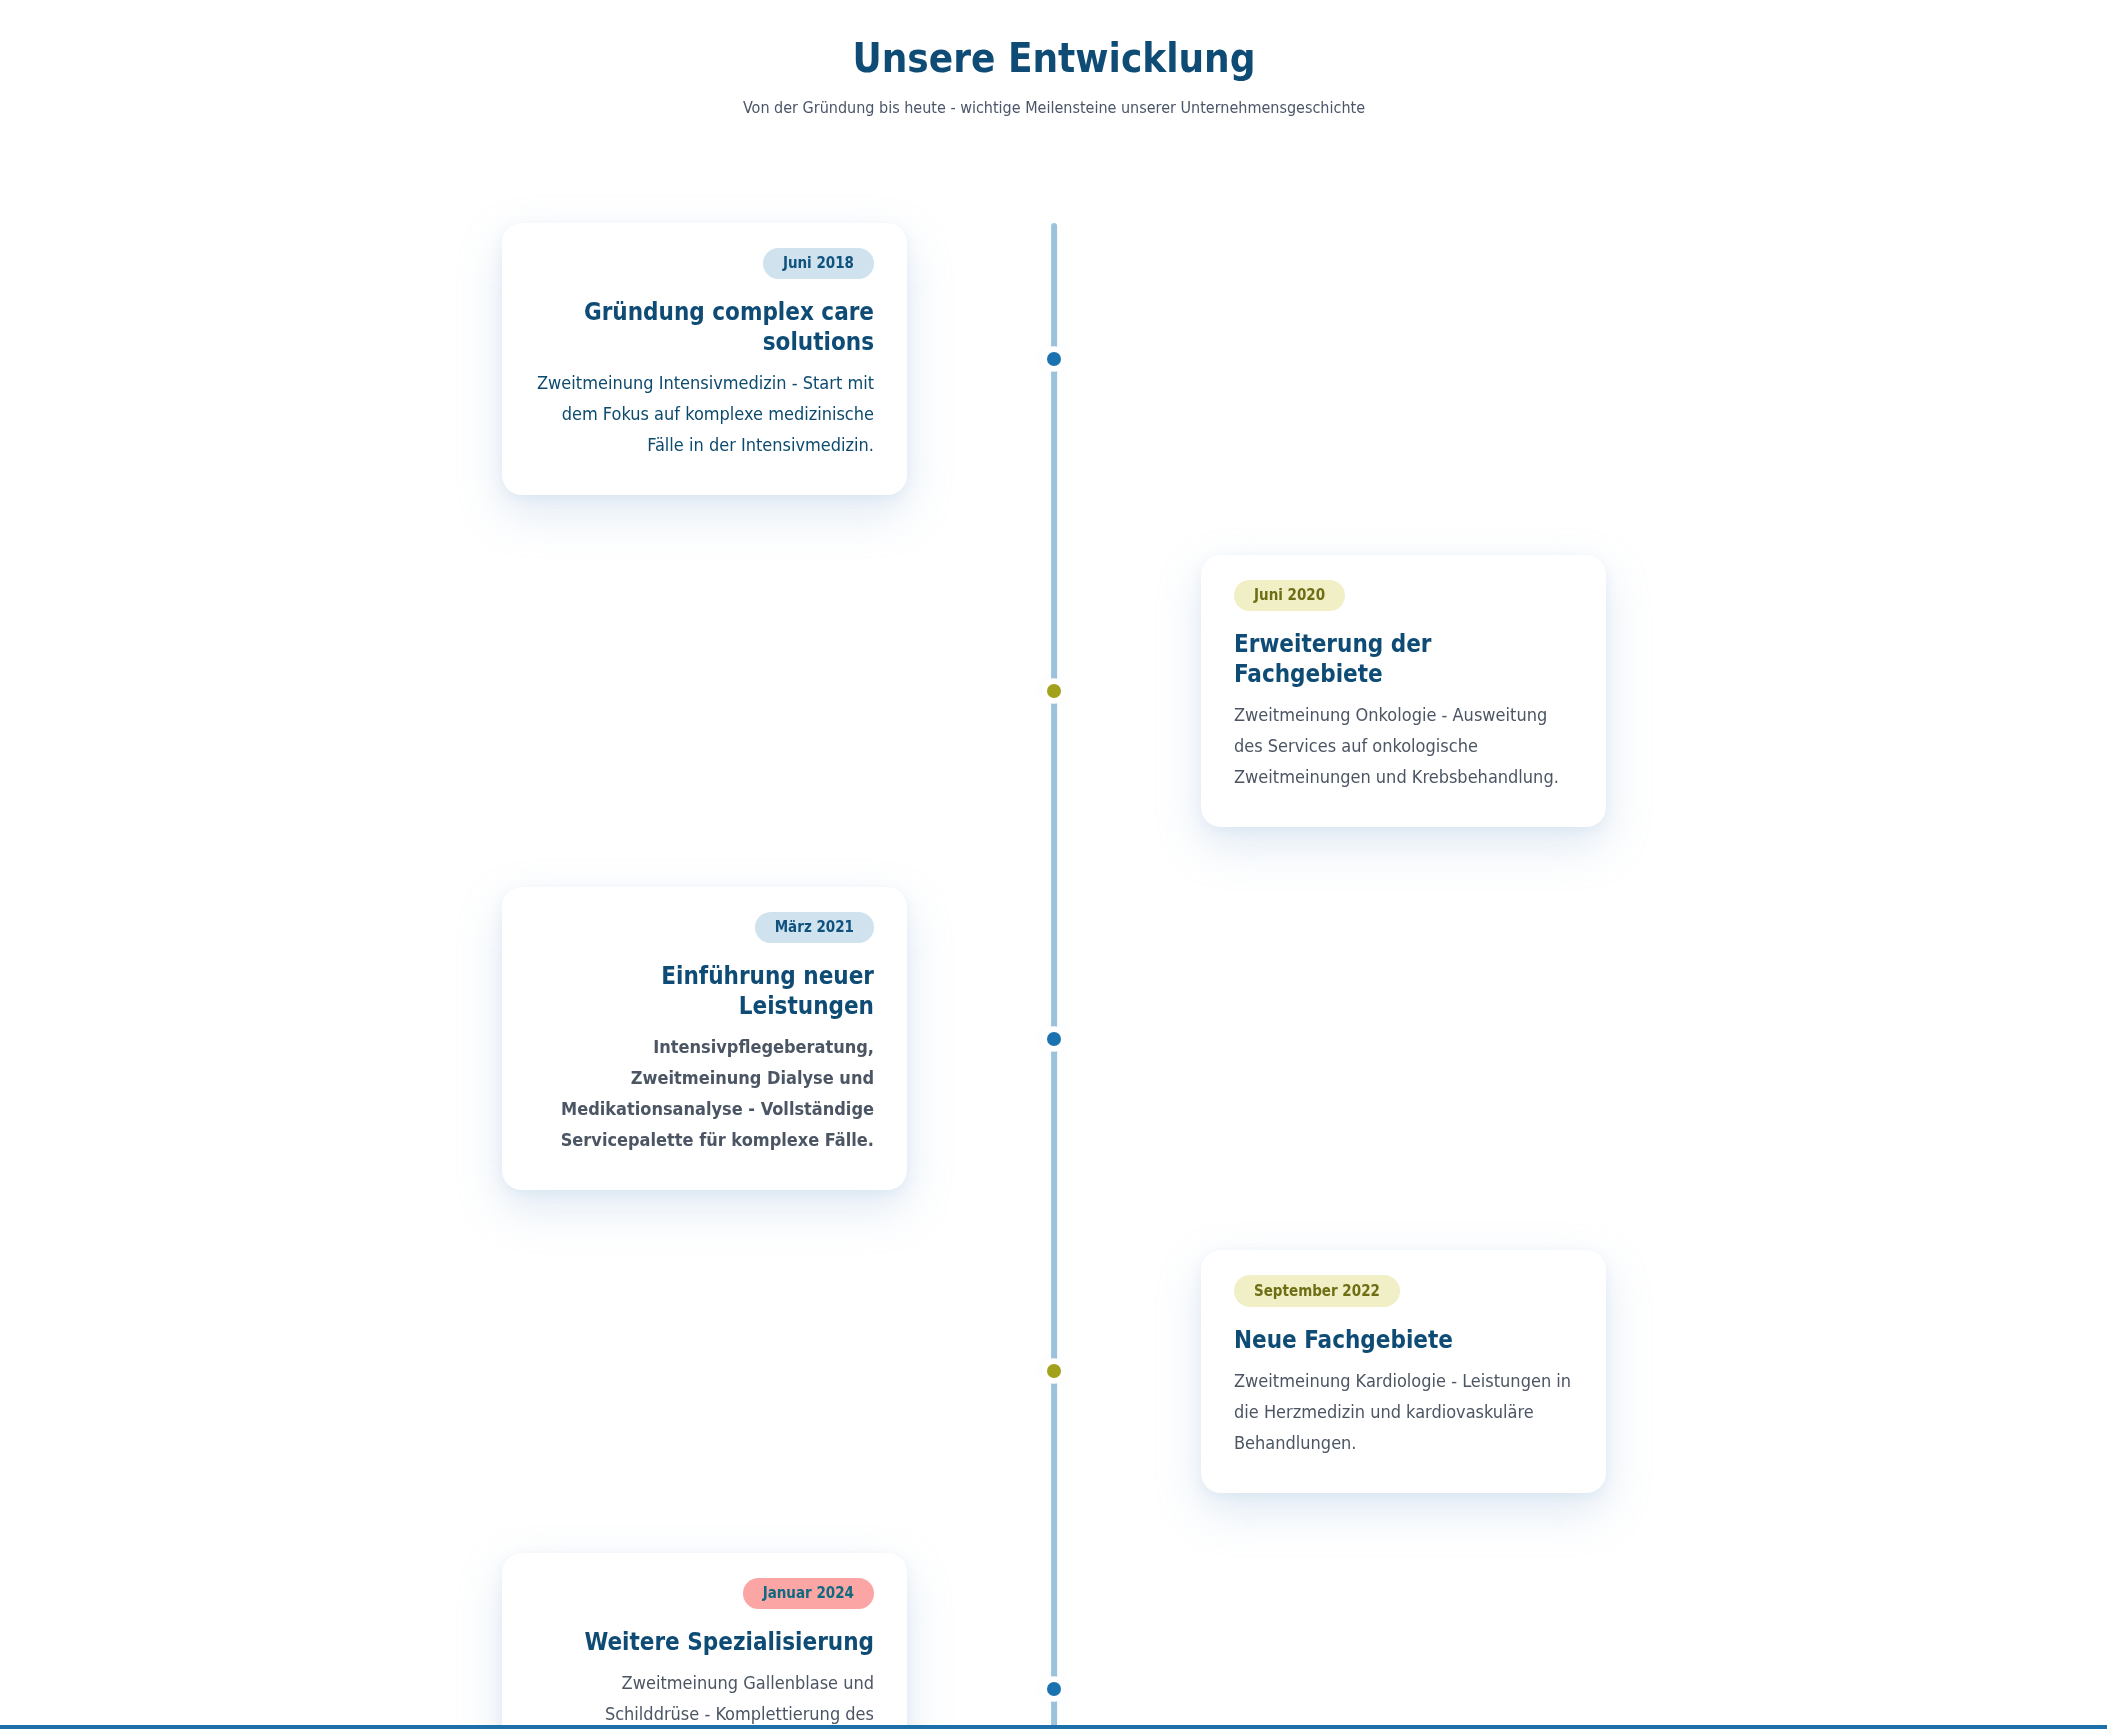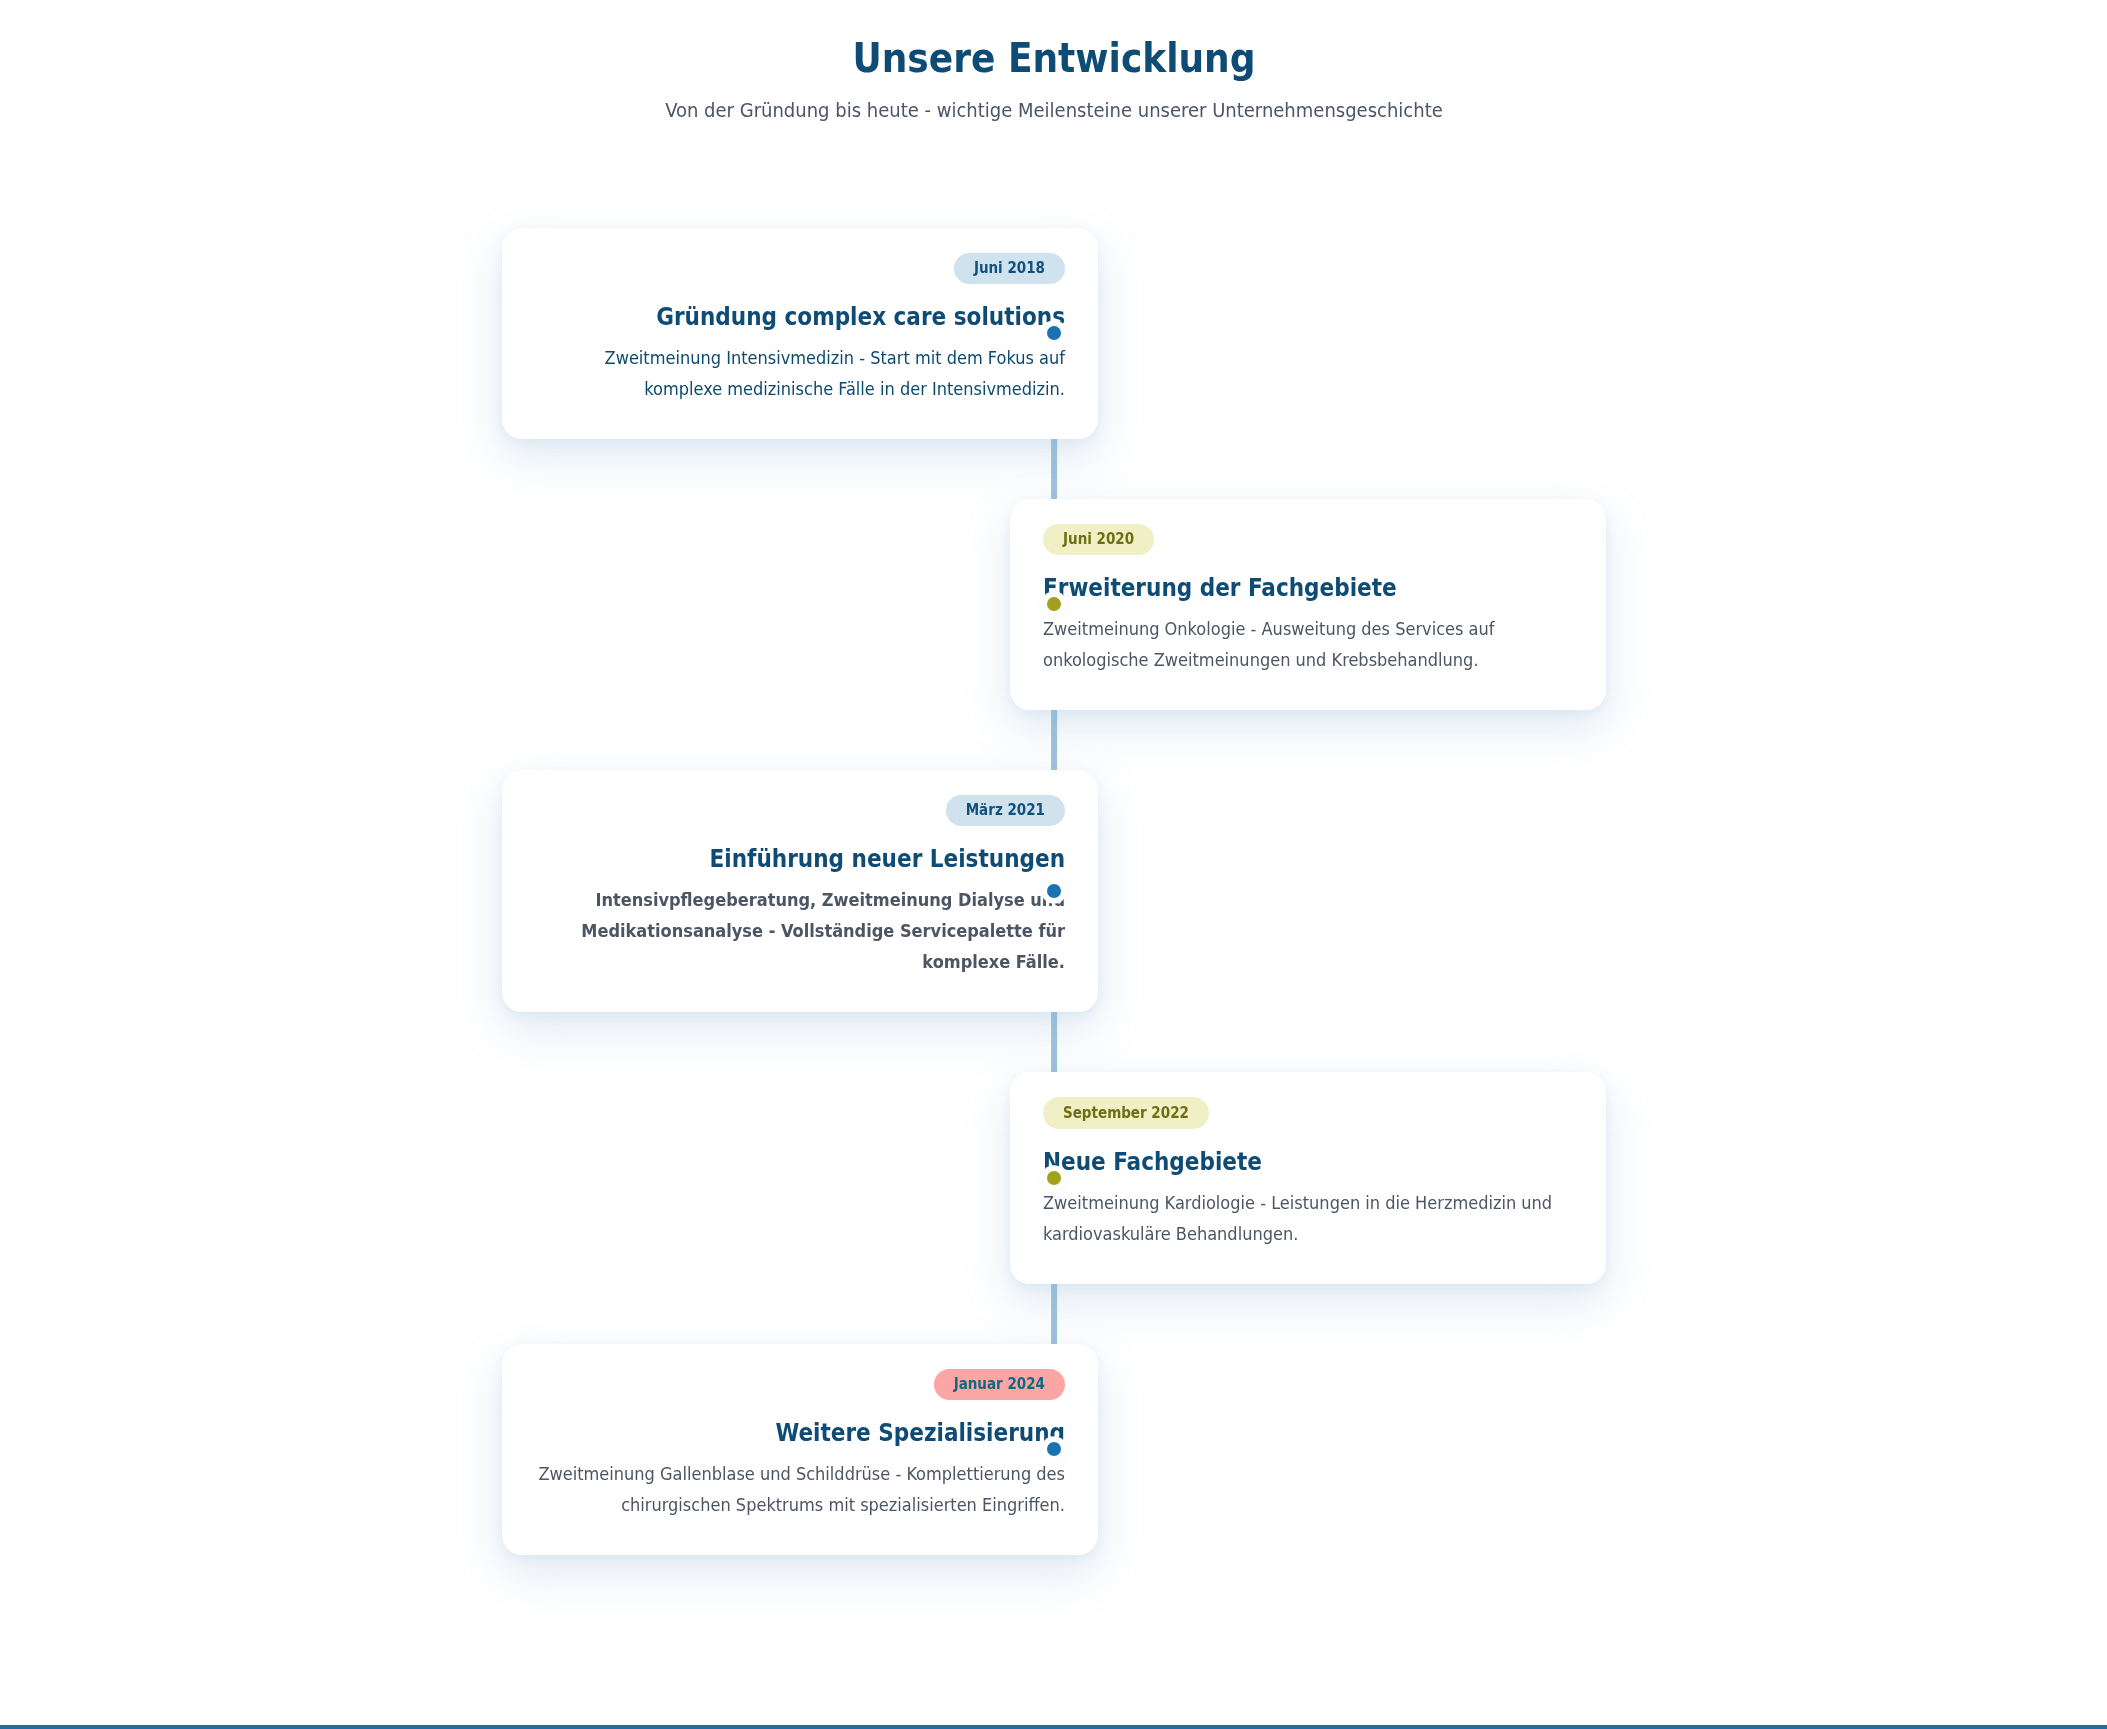--- a/index.html
+++ b/index.html
@@ -13,21 +13,21 @@
   }
   .header { text-align: center; padding-top: 35px; }
   .page-title {
     font-size: 40px;
     font-weight: bold;
     color: #0f4c75;
     letter-spacing: 0px;
   }
   .page-subtitle {
     margin-top: 16.5px;
-    font-size: 20px;
+    font-size: 16px;
     color: #4a5568;
   }
   .timeline {
     position: relative;
     width: 1104px;
     margin: 106px auto 0;
   }
   .timeline-line {
     position: absolute;
     left: 50%;
@@ -40,21 +40,21 @@
   }
   .t-item {
     position: relative;
     display: flex;
     margin-bottom: 60px;
   }
   .t-item:last-child { margin-bottom: 0; }
   .t-item.left  { justify-content: flex-start; }
   .t-item.right { justify-content: flex-end; }
   .card {
-    width: 596px;
+    width: 405px;
     background: #ffffff;
     border-radius: 20px;
     padding: 25px 33px 35px;
     box-shadow: 0 18px 45px rgba(130, 170, 210, 0.25), 0 3.3px 11.6px rgba(130, 170, 210, 0.12);
   }
   .t-item.left  .card { text-align: right; }
   .t-item.right .card { text-align: left; }
   .badge {
     display: inline-block;
     padding: 7.4px 20px;

